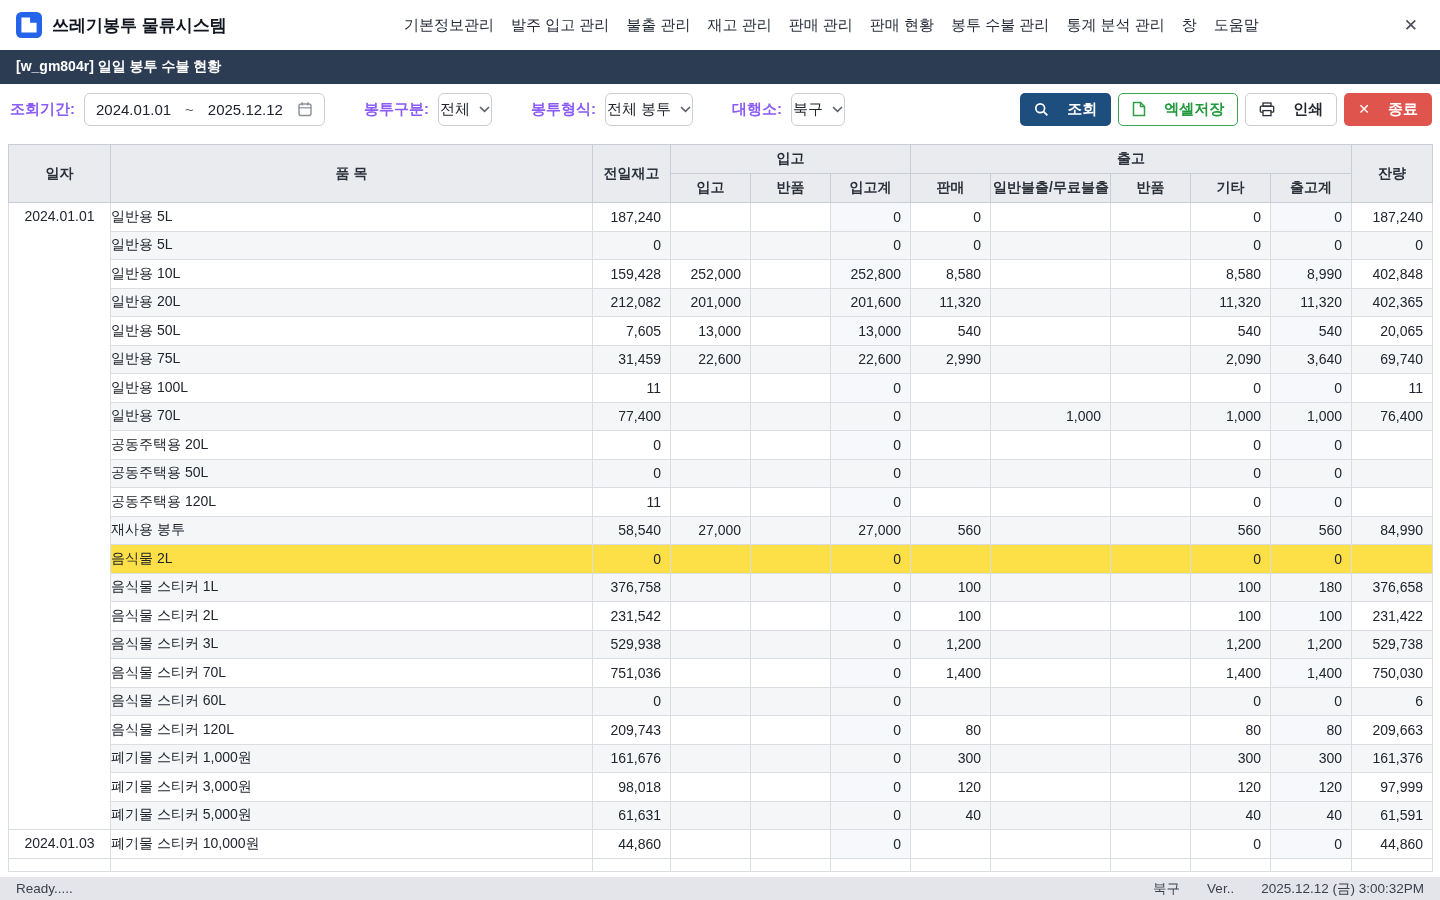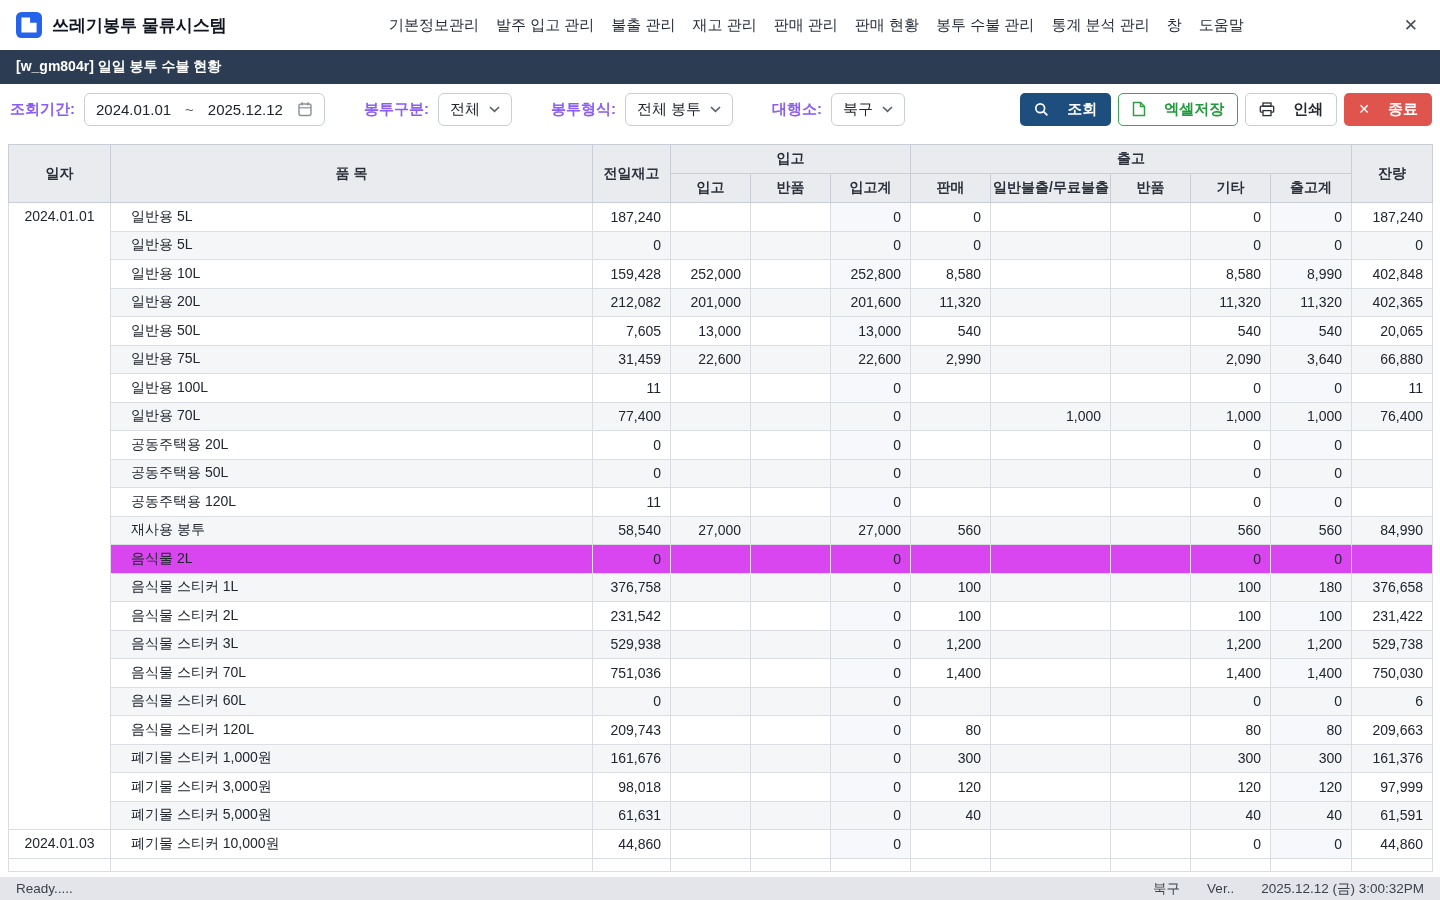--- a/index.html
+++ b/index.html
@@ -3,58 +3,58 @@
 <meta charset="utf-8">
 <style>
   * { box-sizing: border-box; margin: 0; padding: 0; }
   html, body { width: 1440px; height: 900px; overflow: hidden; background: #fff;
     font-family: "Liberation Sans", sans-serif; }
 
   
   .menubar { position: relative; height: 50px; display: flex; align-items: center; padding: 0 16px; background: #fff; border-radius: 8px; }
   .logo { width: 26px; height: 26px; margin-right: 10px; flex: 0 0 auto; }
   .app-title { font-size: 17px; font-weight: 700; color: #10151f; }
-  .menu { position: absolute; left: 389px; top: 0; height: 50px; display: flex; align-items: center; gap: 17px; }
+  .menu { position: absolute; left: 404px; top: 0; height: 50px; display: flex; align-items: center; gap: 17px; }
   .menu span { font-size: 15px; color: #242b38; cursor: default; white-space: nowrap; }
   .win-close { position: absolute; right: 22px; top: 0; height: 50px; display: flex; align-items: center;
     font-size: 17px; color: #4a4f58; }
 
   
   .titlebar { height: 34px; background: #2c3c52; display: flex; align-items: center; padding: 0 16px;
     color: #fff; font-size: 14px; font-weight: 700; }
 
   
   .filterbar { height: 50px; display: flex; align-items: center; padding: 0 8px 0 10px; background: #fff; }
   .flabel { font-size: 15px; font-weight: 700; color: #8b5cf6; margin-right: 9px; white-space: nowrap; }
   .datebox { display: flex; align-items: center; height: 33px; border: 1px solid #c9cdd4; border-radius: 6px;
     padding: 0 11px; gap: 14px; font-size: 15px; color: #20242c; }
   .selbox { display: flex; align-items: center; gap: 9px; height: 33px; border: 1px solid #c9cdd4;
-    border-radius: 6px; padding: 0 11px; font-size: 15px; color: #20242c; white-space: nowrap; }
+    border-radius: 6px; padding: 0 1px; font-size: 15px; color: #20242c; white-space: nowrap; }
   .gap26 { margin-left: 39px; }
   .btns { margin-left: auto; display: flex; gap: 7px; }
   .btn { height: 33px; border-radius: 5px; display: flex; align-items: center; gap: 18px;
     font-size: 15px; font-weight: 700; padding: 0 13px; border: 1px solid transparent; cursor: default; white-space: nowrap; }
   .btn-search { background: #1d4e7e; color: #fff; }
   .btn-excel  { background: #fff; color: #229a3e; border-color: #3aa556; }
   .btn-print  { background: #fff; color: #24272e; border-color: #c9cdd4; }
   .btn-close  { background: #e0544e; color: #fff; }
 
   
   .grid { border-collapse: collapse; table-layout: fixed; width: 1424px; margin: 10px 8px 0; border: 1px solid #b9bfc8; }
   .grid th { background: #e9ebef; border: 1px solid #c9ced6; font-size: 14px; font-weight: 700;
     color: #2b303a; height: 29px; padding: 0 2px; white-space: nowrap; overflow: hidden; }
   .grid td { border: 1px solid #dadde2; font-size: 14px; color: #20252e; padding: 0 9px;
     white-space: nowrap; overflow: hidden; background: #fff; }
   td.calc { background: #f6f8fb; }
   tr.striped td { background: #f5f6f8; }
-  tr.hl td { background: #d946ef; }
+  tr.hl td { background: #fde047; }
   tr.data { height: 28.5px; }
   tr.tail { height: 13px; }
   td.num { text-align: right; }
-  td.item { text-align: left; padding-left: 20px; }
+  td.item { text-align: left; padding-left: 0; }
   td.date { text-align: center; vertical-align: top; padding-top: 5px; }
 
   
   .statusbar { margin-top: 5px; height: 24px; background: #e3e5ea; display: flex; align-items: center;
     justify-content: space-between; padding: 0 16px; font-size: 13.5px; color: #3c414b; }
   .status-right { display: flex; gap: 27px; align-items: center; }
 </style>
 </head>
 <body>
 
@@ -273,21 +273,21 @@
         <td class="item">일반용 75L</td>
         <td class="num">31,459</td>
         <td class="num">22,600</td>
         <td class="num"></td>
         <td class="num calc">22,600</td>
         <td class="num">2,990</td>
         <td class="num"></td>
         <td class="num"></td>
         <td class="num">2,090</td>
         <td class="num calc">3,640</td>
-        <td class="num">66,880</td>
+        <td class="num">69,740</td>
       </tr>
       <tr class="data">
         <td class="item">일반용 100L</td>
         <td class="num">11</td>
         <td class="num"></td>
         <td class="num"></td>
         <td class="num calc">0</td>
         <td class="num"></td>
         <td class="num"></td>
         <td class="num"></td>

